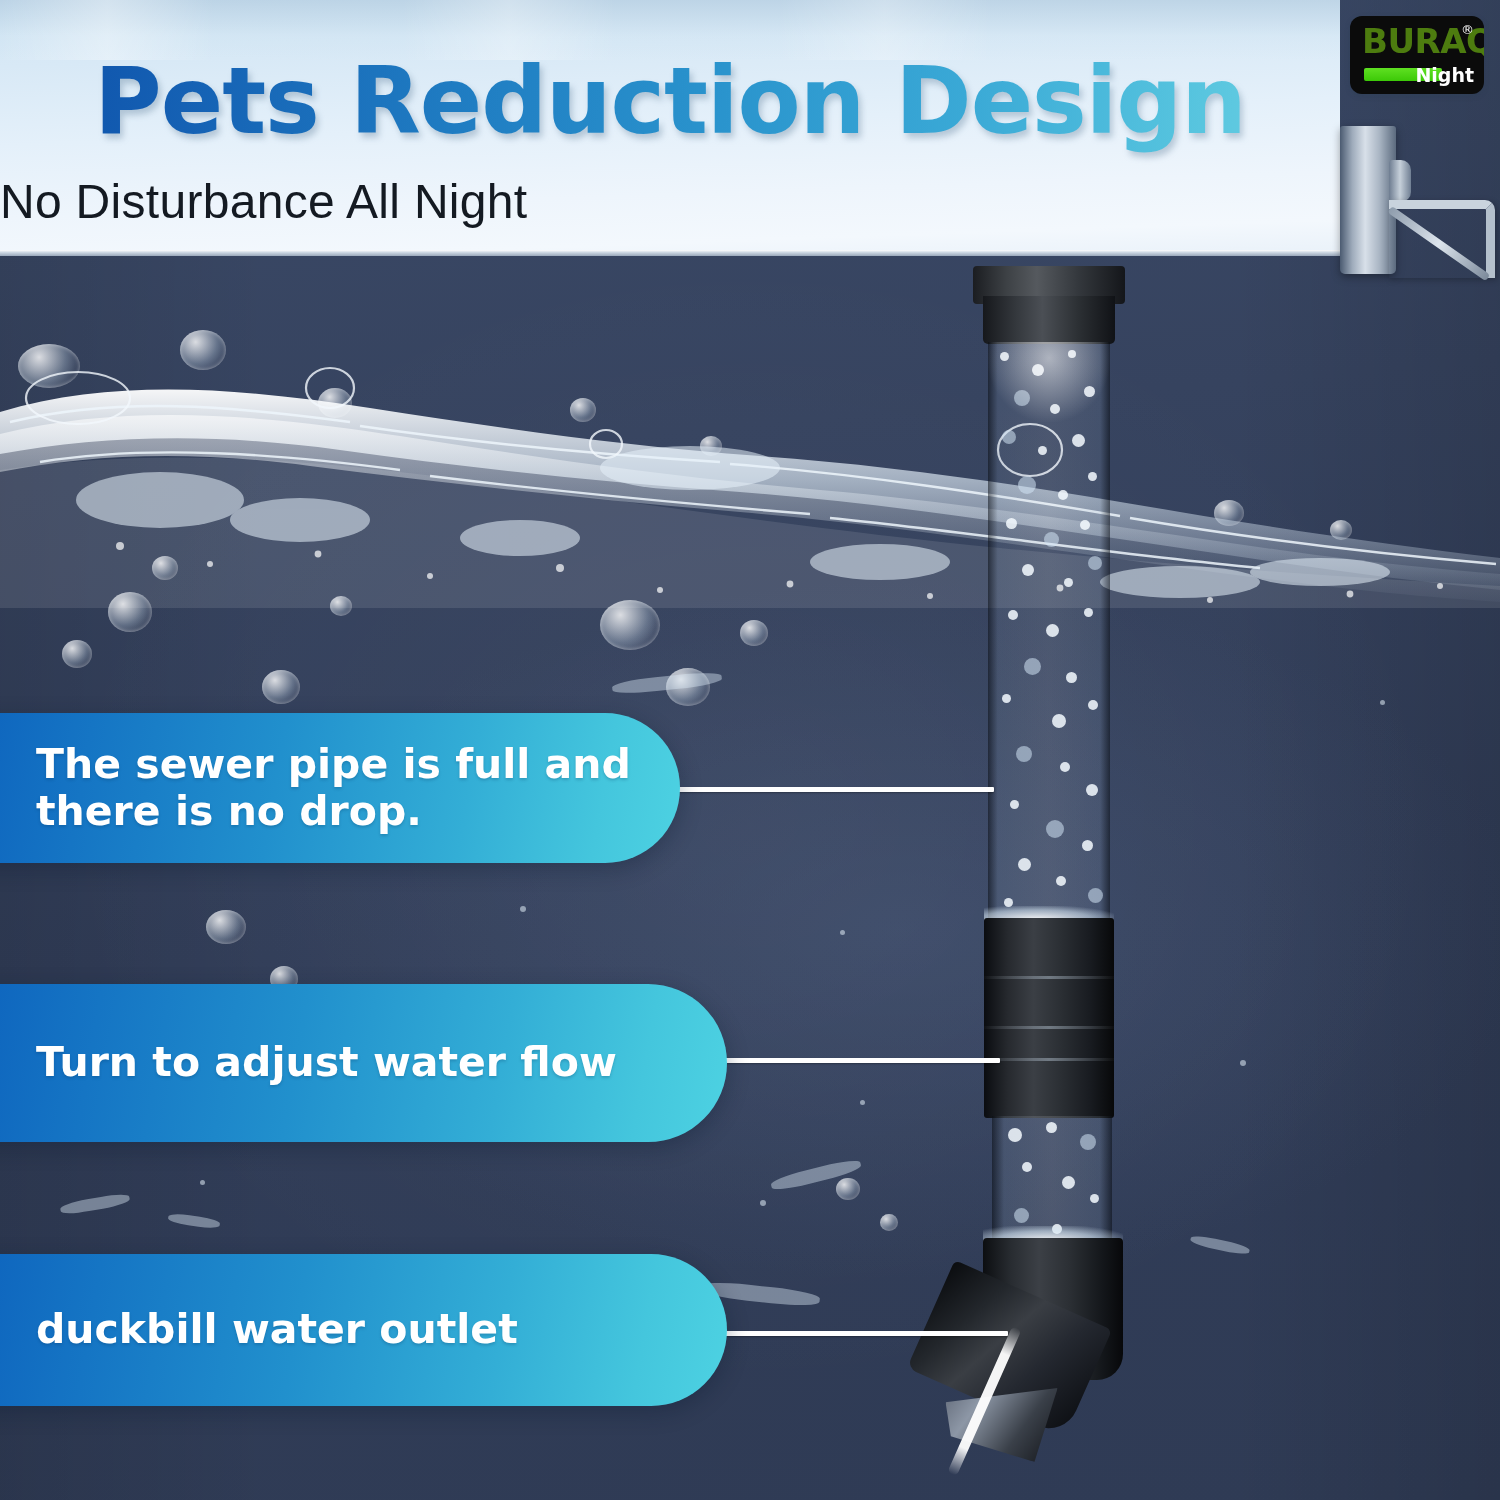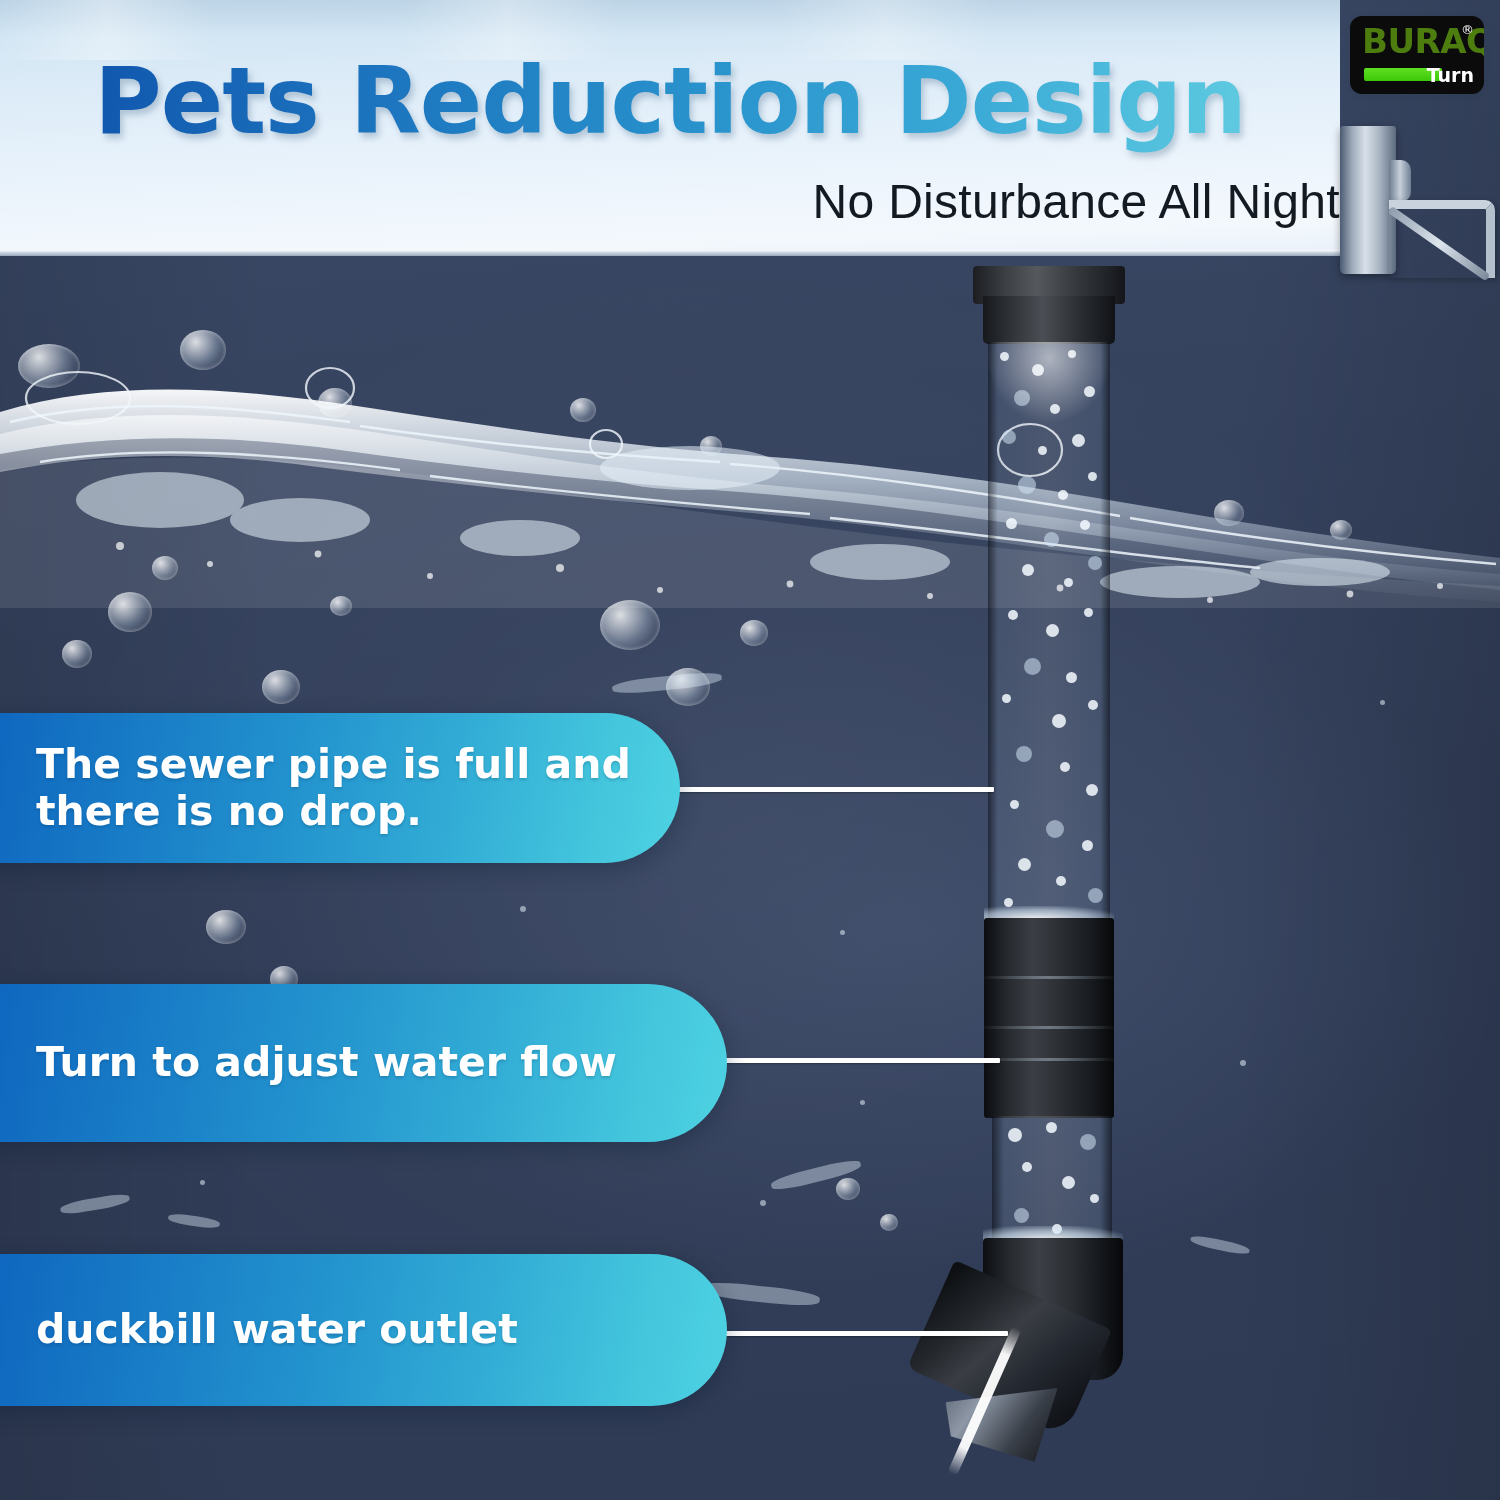--- a/index.html
+++ b/index.html
@@ -68,21 +68,21 @@
     background: linear-gradient(95deg, #0c4ea8 0%, #1561b4 14%, #1f7cc2 34%, #2a94cd 54%, #3aa9d6 72%, #55c3de 88%, #6fd3e4 100%);
     -webkit-background-clip: text;
     background-clip: text;
     color: transparent;
     -webkit-text-fill-color: transparent;
     filter: drop-shadow(3px 5px 3px rgba(90,120,150,0.35));
     white-space: nowrap;
   }
   .subtitle {
     position: absolute; left: 0; top: 174px; width: 1340px;
-    text-align: right;
+    text-align: left;
     font-size: 48px;
     font-weight: 400;
     color: #141a22;
     font-family: "Liberation Sans", sans-serif;
     letter-spacing: 0.3px;
   }
 
   
   .logo {
     position: absolute; right: 16px; top: 16px;
@@ -432,21 +432,21 @@
     <div class="clamp-post"></div>
     <div class="clamp-knob"></div>
     <div class="clamp-arm"></div>
     <div class="clamp-diag"></div>
   </div>
 
   <div class="logo">
     <div class="logo-word">BURAQ</div>
     <div class="logo-reg">®</div>
     <div class="logo-bar"></div>
-    <div class="logo-pets">Turn</div>
+    <div class="logo-pets">Night</div>
   </div>
 
   <div class="leader" id="leader-0"></div>
   <div class="leader" id="leader-1"></div>
   <div class="leader" id="leader-2"></div>
 
   <div class="pill" id="pill-0">
     <div class="pill-text">The sewer pipe is full and there is no drop.</div>
   </div>
   <div class="pill" id="pill-1">

